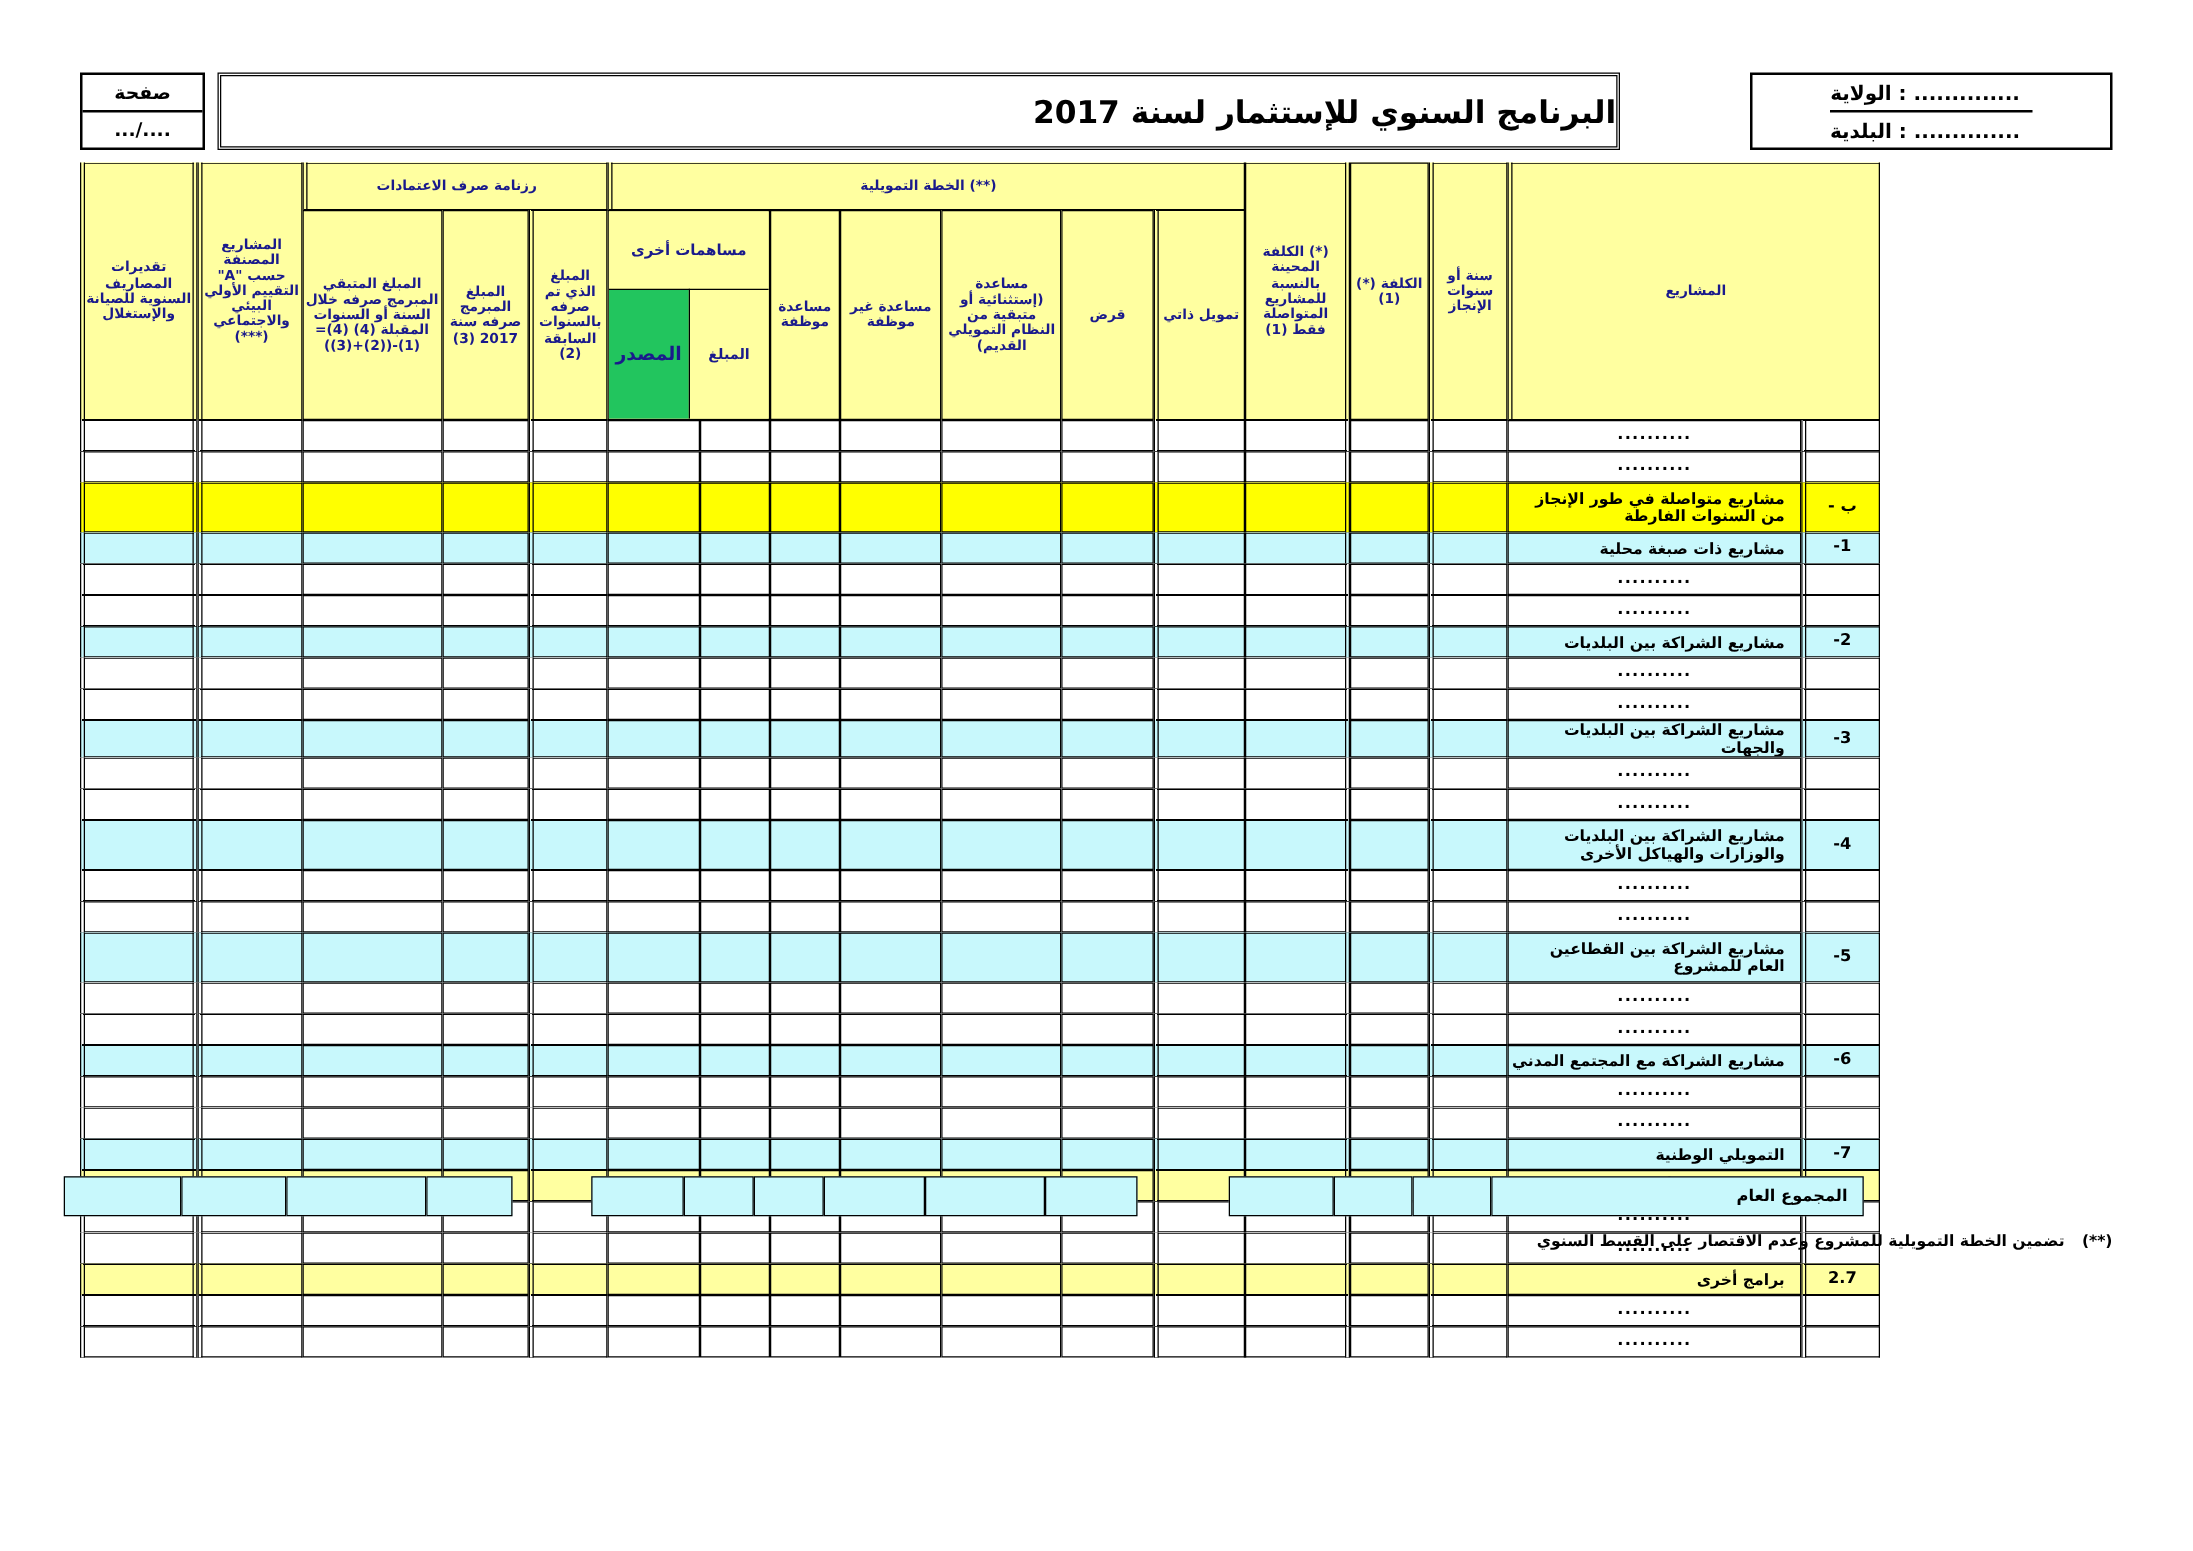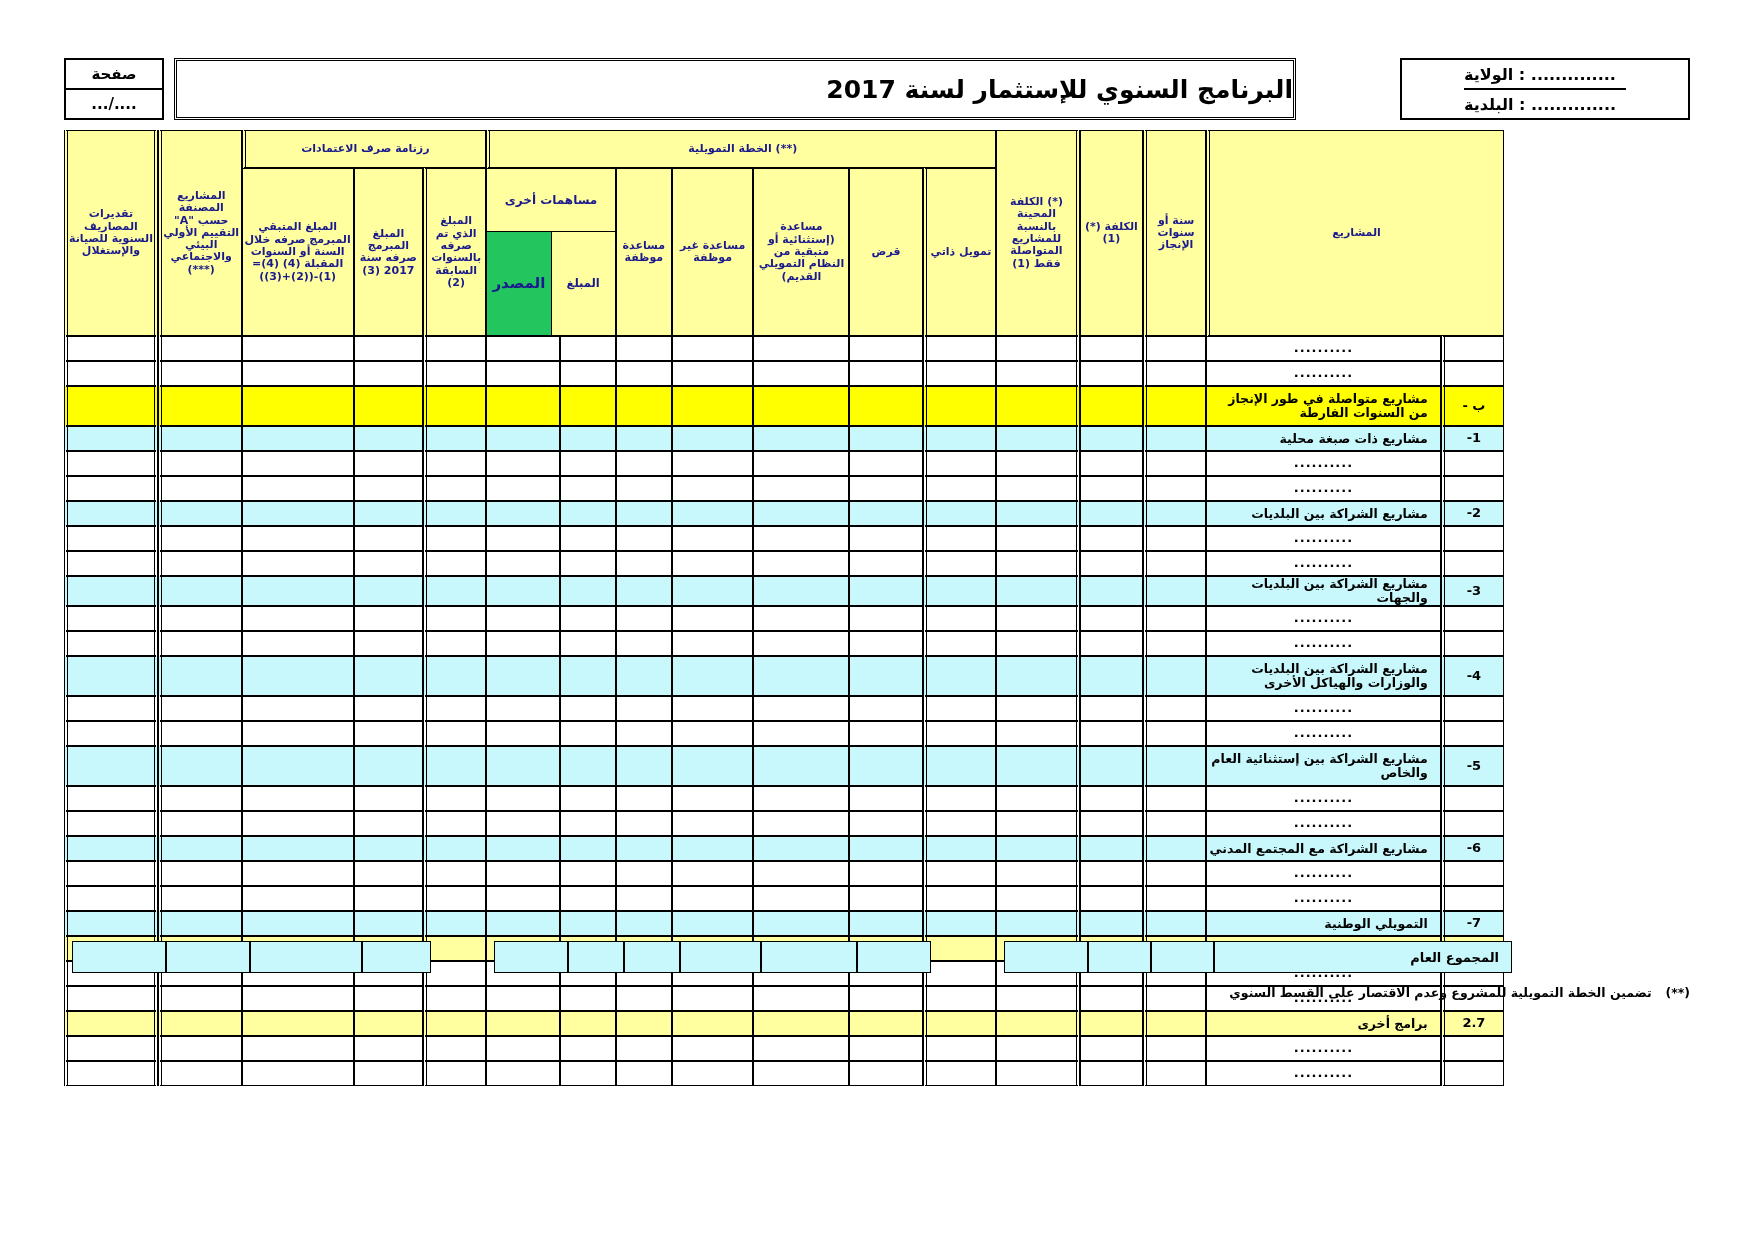--- a/index.html
+++ b/index.html
@@ -114,21 +114,21 @@
   td.xcross {
     background:
       linear-gradient(to top right, transparent calc(50% - 1px), #555 calc(50% - 1px), #555 calc(50% + 1px), transparent calc(50% + 1px)),
       linear-gradient(to bottom right, transparent calc(50% - 1px), #555 calc(50% - 1px), #555 calc(50% + 1px), transparent calc(50% + 1px)),
       #ffffff;
   }
 
   
   .totalwrap {
     position: absolute;
-    left: 72px; top: 941px;
+    left: 51px; top: 941px;
     width: 1440px;
     direction: rtl;
   }
   table.total {
     border-collapse: separate; border-spacing: 0;
     table-layout: fixed; width: 1440px;
   }
   table.total td {
     height: 32px;
     border: 1.5px solid #000;
@@ -518,21 +518,21 @@
             <td class=""></td>
             <td class=""></td>
             <td class="sep-l"></td>
             <td class=""></td>
             <td class=""></td>
             <td class="sep-l"></td>
             <td class="sep-l sep-r"></td>
           </tr>
           <tr class="brow cyan twoline">
             <td class="num sep-l">5-</td>
-            <td class="lbl">مشاريع الشراكة بين إستثنائية العام والخاص</td>
+            <td class="lbl">مشاريع الشراكة بين القطاعين العام للمشروع</td>
             <td class="sep-l"></td>
             <td class=""></td>
             <td class="sep-r"></td>
             <td class="sep-l"></td>
             <td class=""></td>
             <td class=""></td>
             <td class=""></td>
             <td class=""></td>
             <td class=""></td>
             <td class=""></td>

